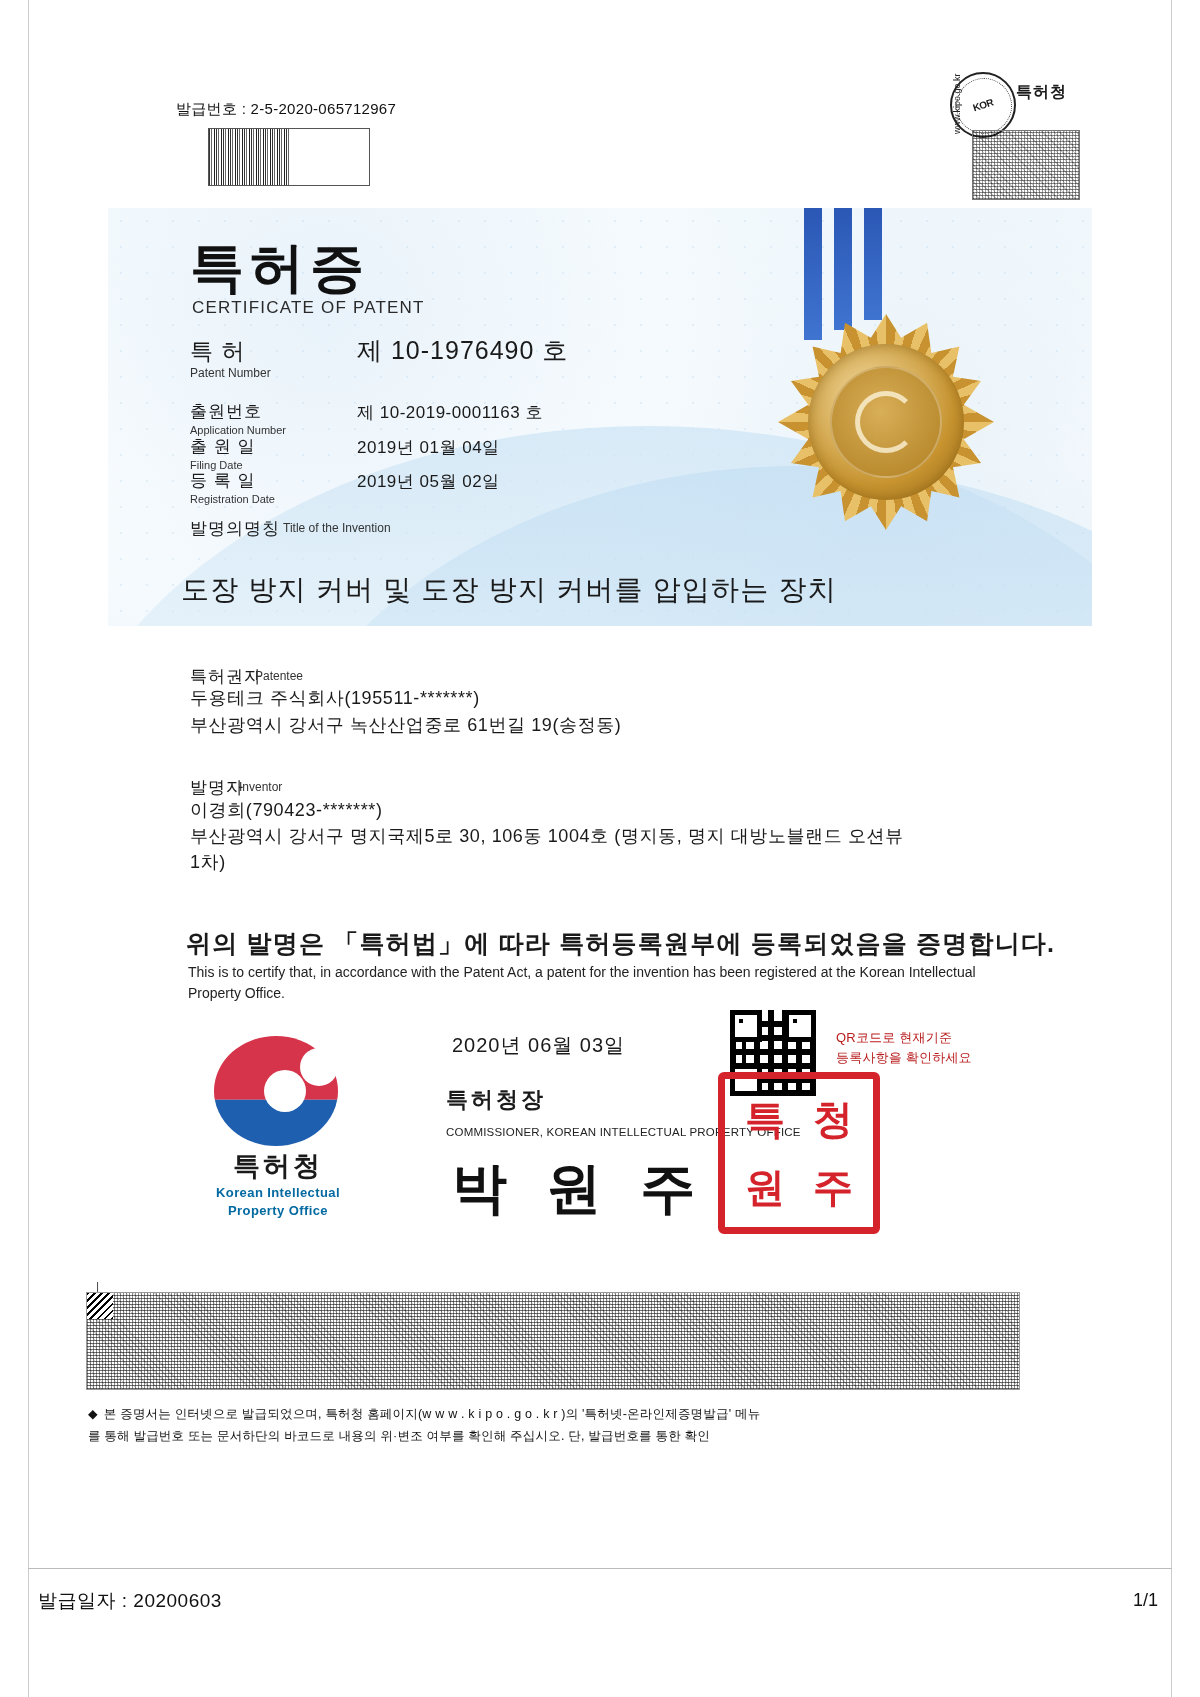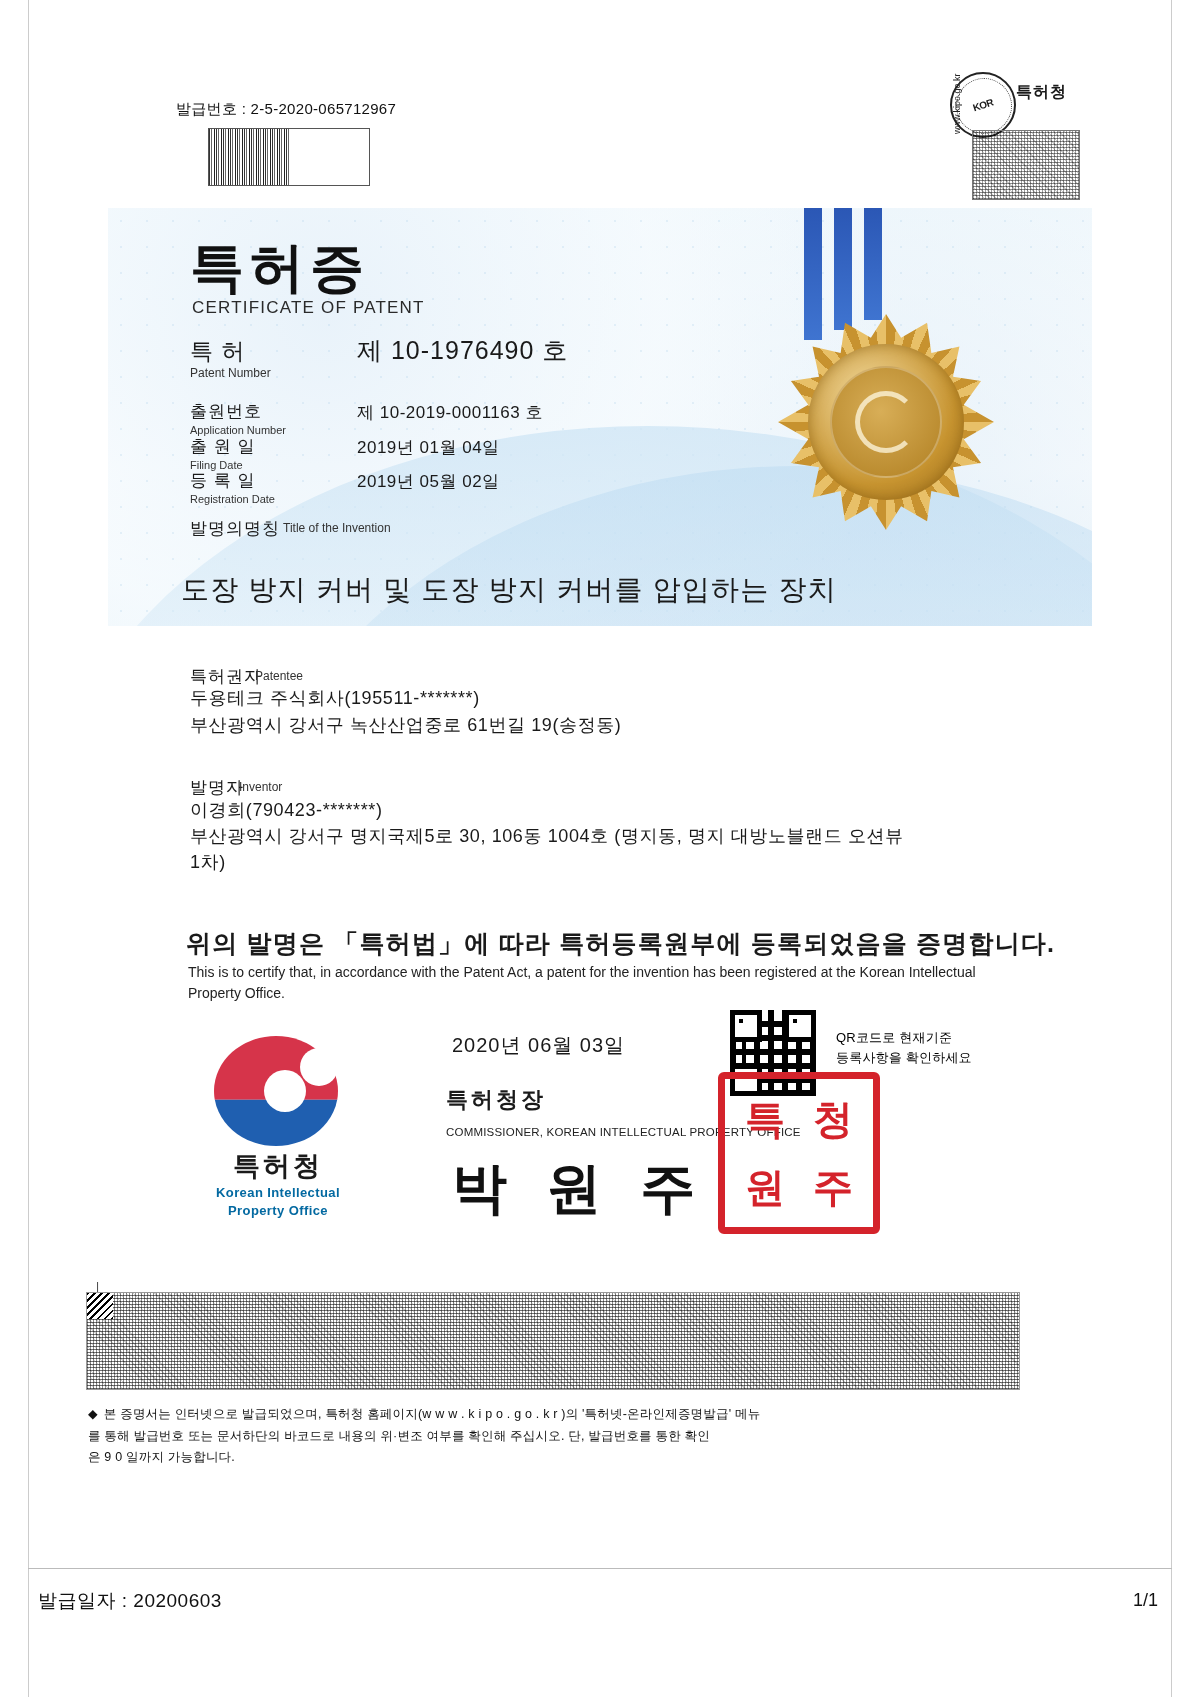--- a/index.html
+++ b/index.html
@@ -428,21 +428,21 @@
   .qr .fp i { position: absolute; left: 4px; top: 4px; width: 4px; height: 4px; background: #000; }
   .qr .fp1 { left: 0; top: 0; }
   .qr .fp2 { right: 0; top: 0; }
   .qr .fp3 { left: 0; bottom: 0; }
 
   .qr-note {
     position: absolute;
     left: 836px; top: 1028px;
     font-size: 13px;
     line-height: 1.5;
-    color: #000000;
+    color: #b91c1c;
     letter-spacing: .2px;
   }
 
   .red-seal {
     position: absolute;
     left: 718px; top: 1072px;
     width: 148px; height: 148px;
     border: 7px solid #d4232b;
     border-radius: 6px;
     color: #d4232b;
@@ -644,20 +644,19 @@
       <span>주</span>
     </div>
   </div>
 
   <div class="bottom-mark">|</div>
   <div class="bottom-barcode"></div>
 
   <div class="footnote">
     <div><span class="bullet">◆</span><span>본 증명서는 인터넷으로 발급되었으며, 특허청 홈페이지(w w w . k i p o . g o . k r )의 '특허넷-온라인제증명발급' 메뉴</span></div>
     <div>를 통해 발급번호 또는 문서하단의 바코드로 내용의 위·변조 여부를 확인해 주십시오. 단, 발급번호를 통한 확인</div>
-    <div>은 9 0 일까지 가능합니다.</div>
   </div>
 
   <div class="footer-rule"></div>
   <div class="footer-left">발급일자 : 20200603</div>
   <div class="footer-right">1/1</div>
 
 </div>
 
 </body></html>

